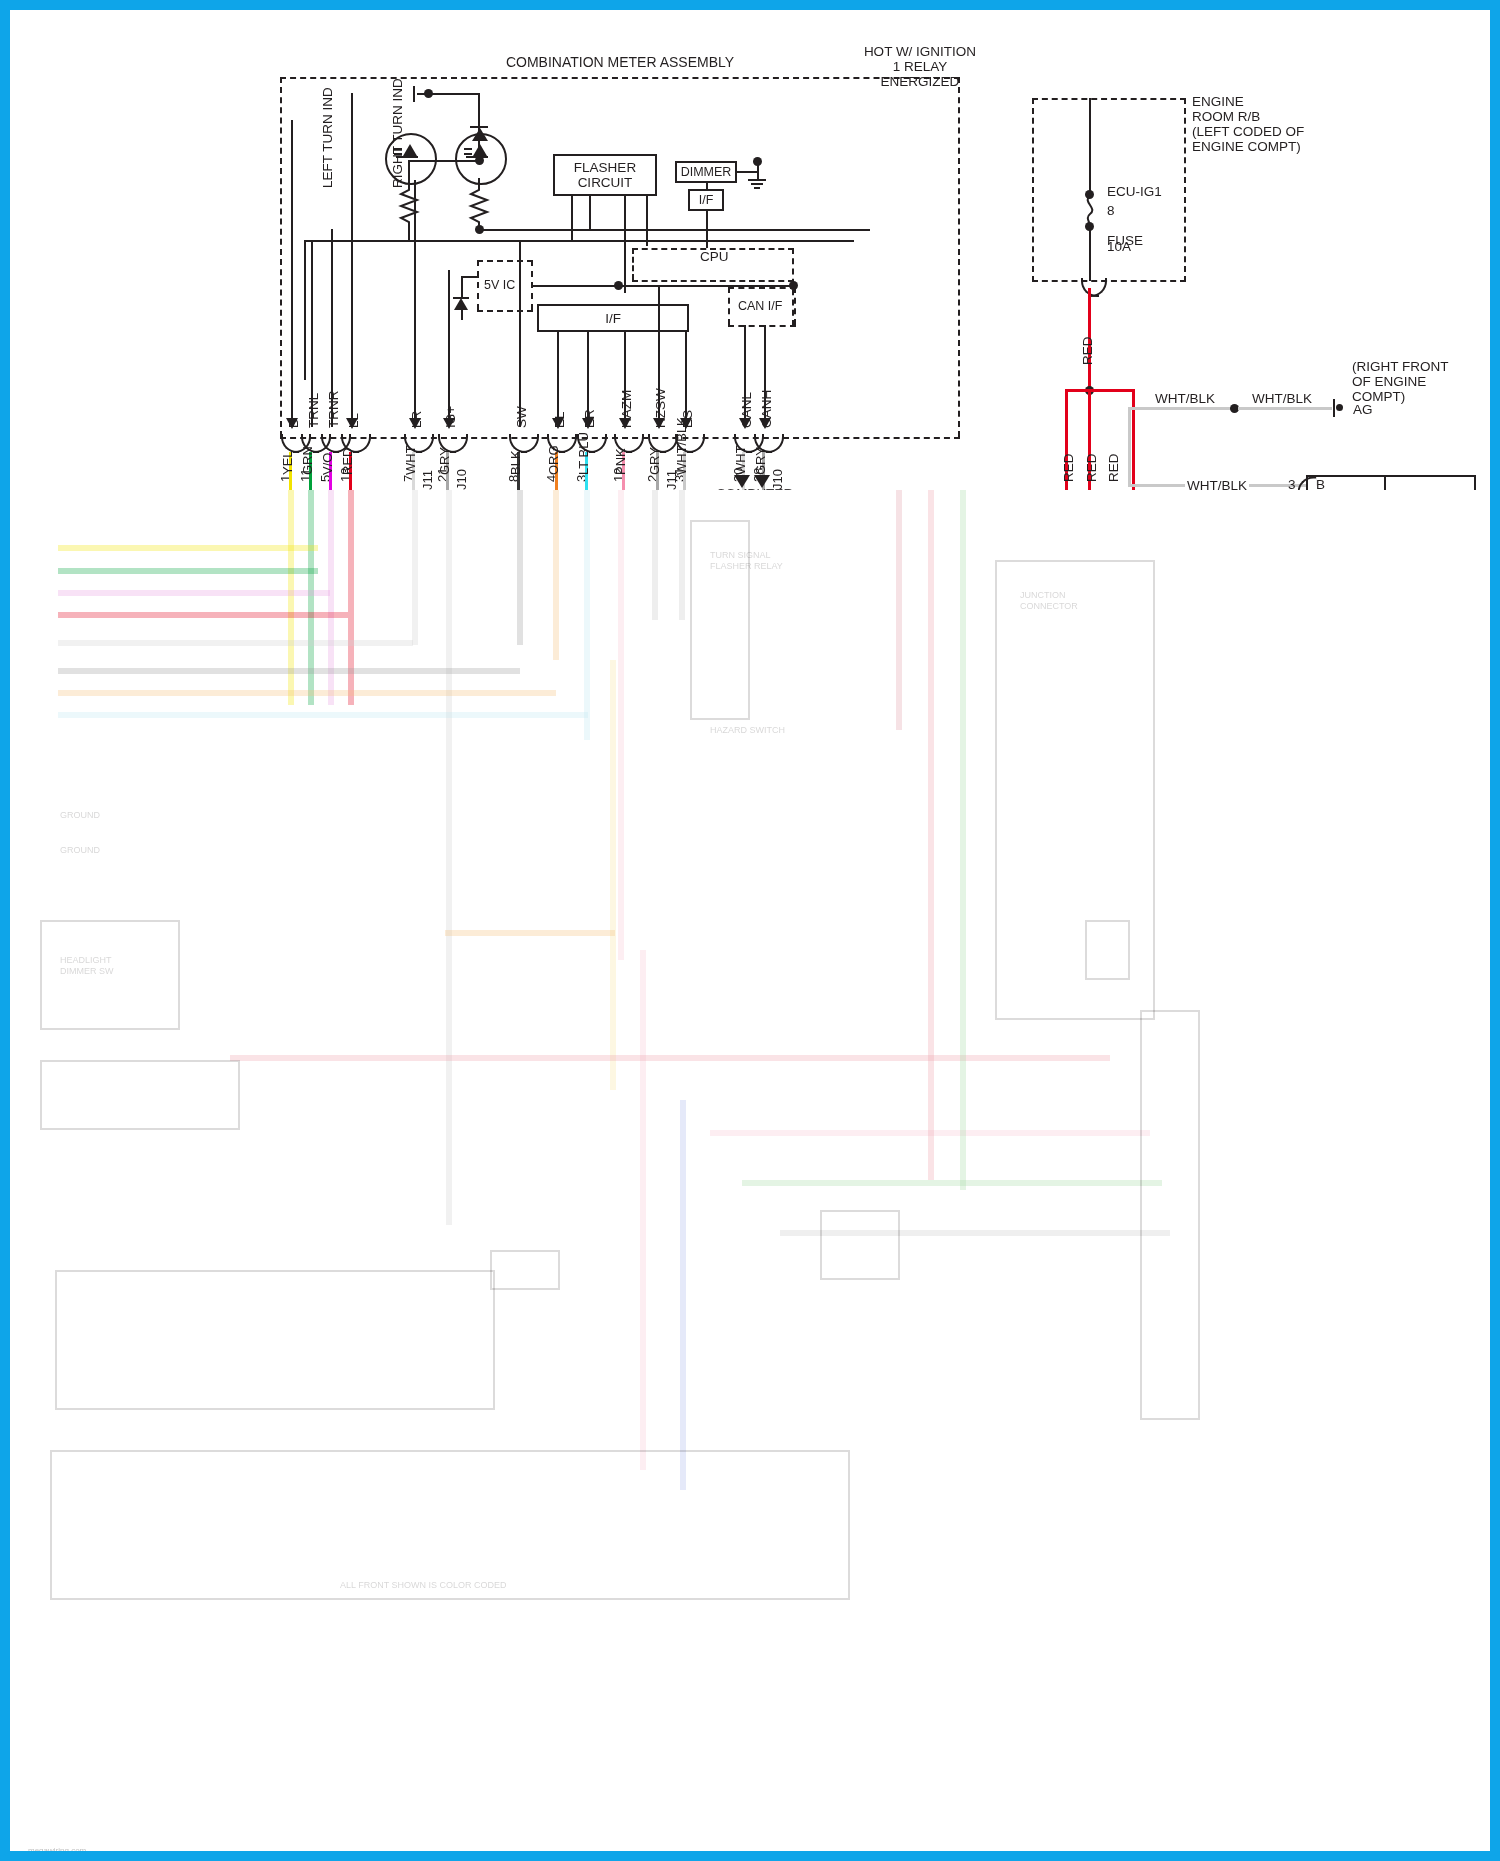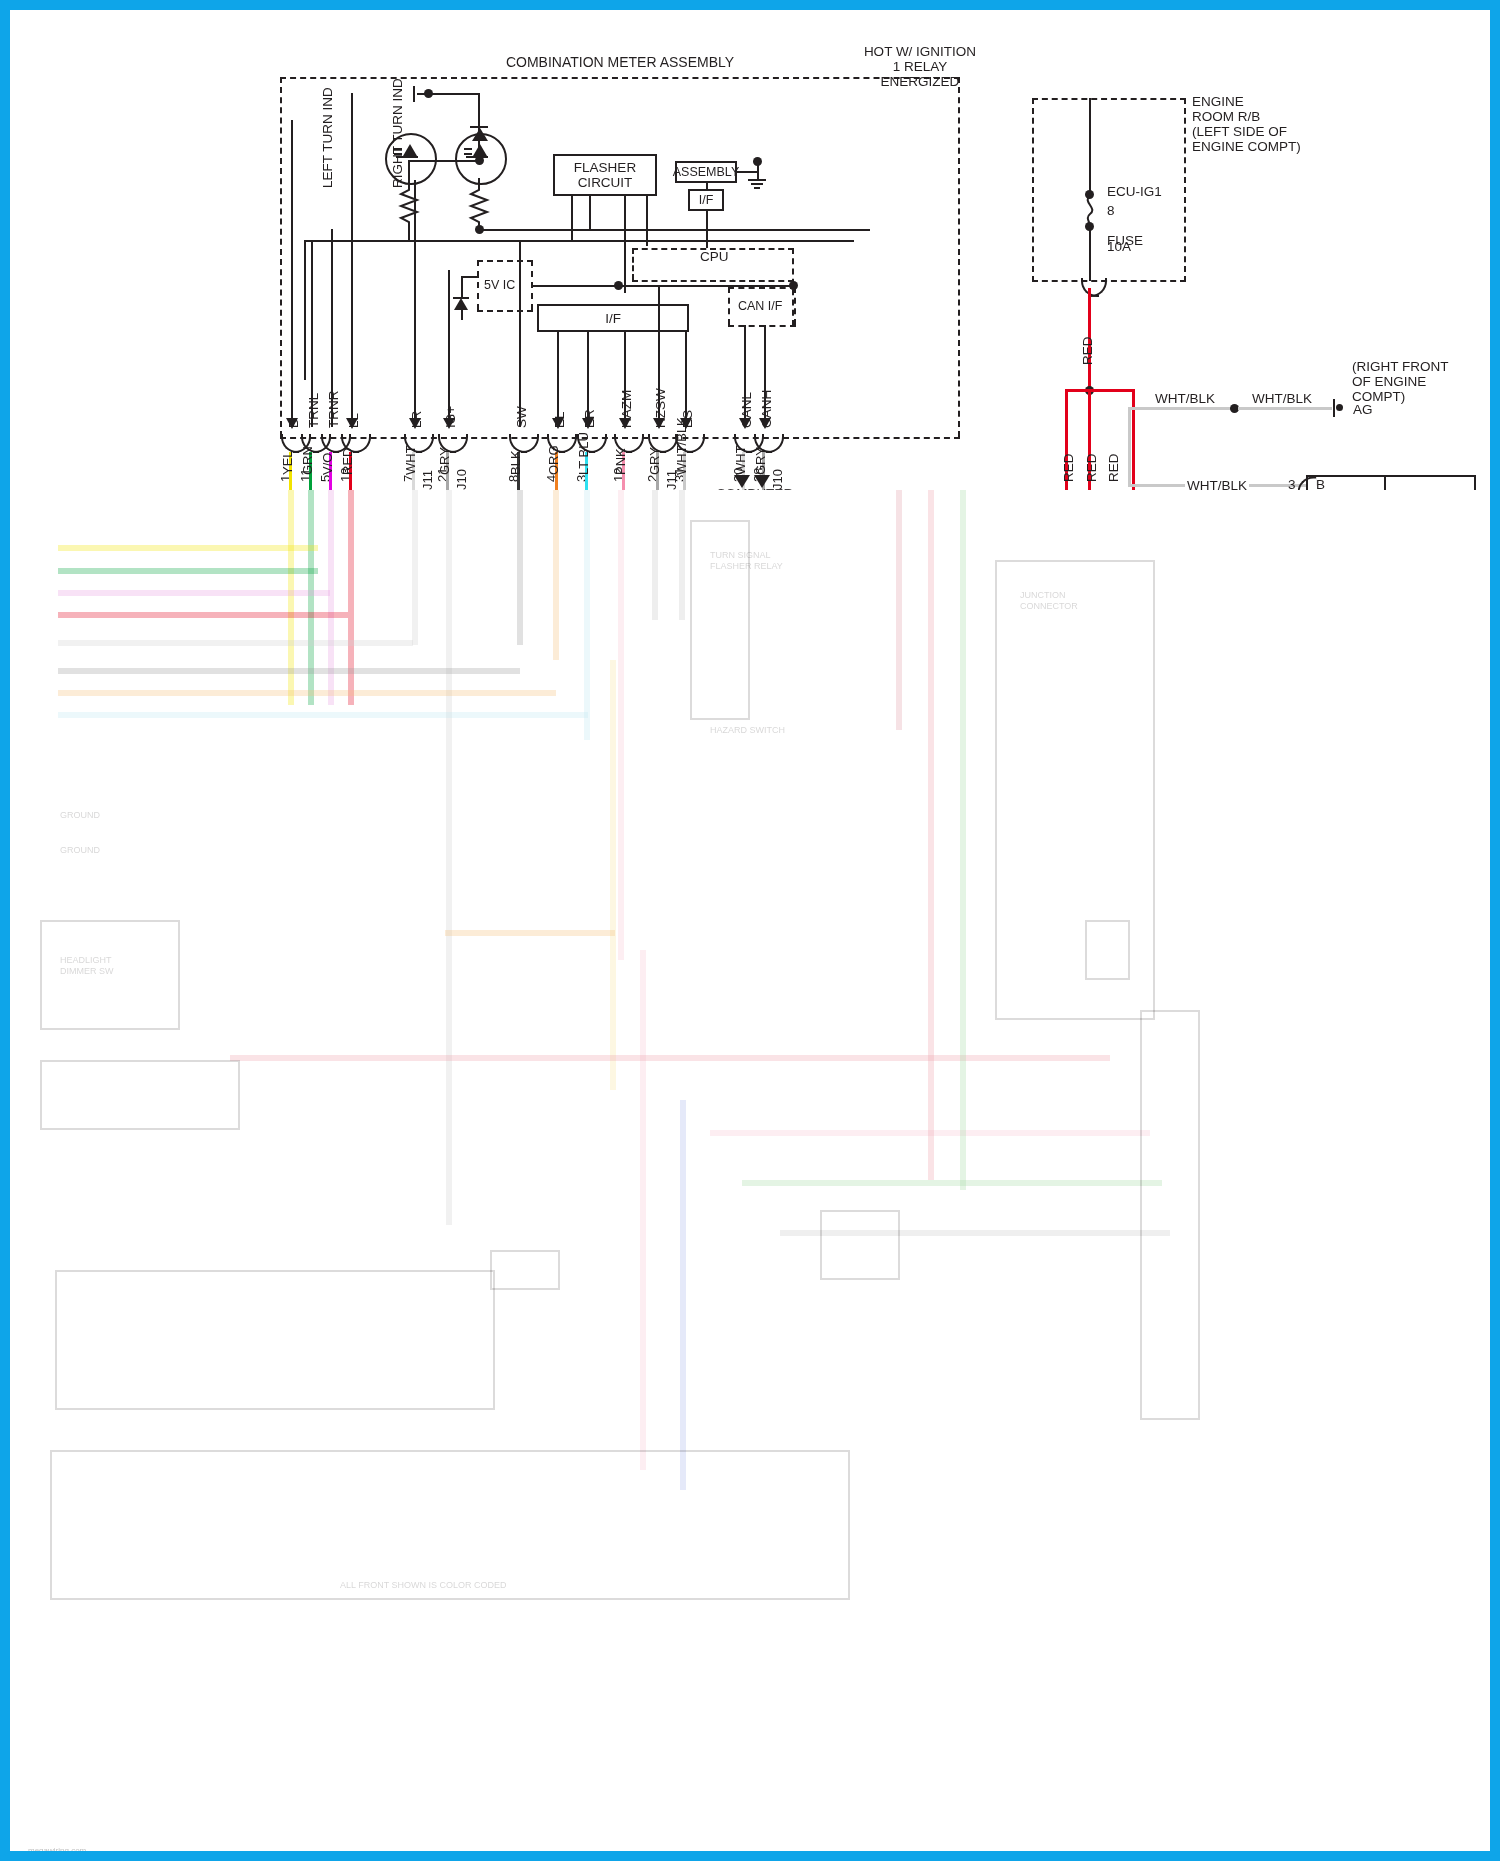--- a/index.html
+++ b/index.html
@@ -123,21 +123,21 @@
 CIRCUIT</span>
   </div>
 
   <div class="ln v" style="left:551px;top:176px;height:44px;"></div>
   <div class="ln v" style="left:569px;top:176px;height:33px;"></div>
   <div class="ln v" style="left:604px;top:176px;height:96px;"></div>
   <div class="ln v" style="left:626px;top:176px;height:50px;"></div>
   <div class="ln h" style="left:551px;top:218px;width:2px;"></div>
 
   <div class="box" style="left:655px;top:141px;width:62px;height:22px;font-size:12.5px;">
-    <span>ASSEMBLY</span>
+    <span>DIMMER</span>
   </div>
   <div class="ln h" style="left:717px;top:151px;width:22px;"></div>
   <div class="ln v" style="left:737px;top:141px;height:10px;"></div>
   <div class="dot" style="left:733px;top:137px;"></div>
   <div class="ln v" style="left:737px;top:151px;height:8px;"></div>
   <div class="ln h" style="left:728px;top:159px;width:18px;"></div>
   <div class="ln h" style="left:731px;top:163px;width:12px;"></div>
   <div class="ln h" style="left:734px;top:167px;width:6px;"></div>
 
   <div class="box" style="left:668px;top:169px;width:36px;height:22px;font-size:12.5px;">
@@ -310,21 +310,21 @@
   <div class="lbl c" style="left:830px;top:24px;width:140px;white-space:pre-line;">HOT W/ IGNITION
 1 RELAY
 ENERGIZED</div>
 
   <div class="dash-t" style="left:1012px;top:78px;width:154px;"></div>
   <div class="dash-l" style="left:1012px;top:78px;height:184px;"></div>
   <div class="dash-l" style="left:1164px;top:78px;height:184px;"></div>
   <div class="dash-t" style="left:1012px;top:260px;width:154px;"></div>
   <div class="lbl" style="left:1172px;top:74px;white-space:pre-line;">ENGINE
 ROOM R/B
-(LEFT SIDE OF
+(LEFT CODED OF
 ENGINE COMPT)</div>
 
   <div class="dash-t" style="left:1012px;top:78px;width:0;"></div>
 
   <div class="ln v" style="left:1069px;top:78px;height:96px;"></div>
   <div class="dot" style="left:1065px;top:170px;"></div>
   <svg style="position:absolute;left:1061px;top:176px;" width="18" height="30">
     <path d="M9,0 C1,6 17,12 9,18 C4,22 9,26 9,30" fill="none" stroke="#231f20" stroke-width="2"></path>
   </svg>
   <div class="dot" style="left:1065px;top:202px;"></div>

